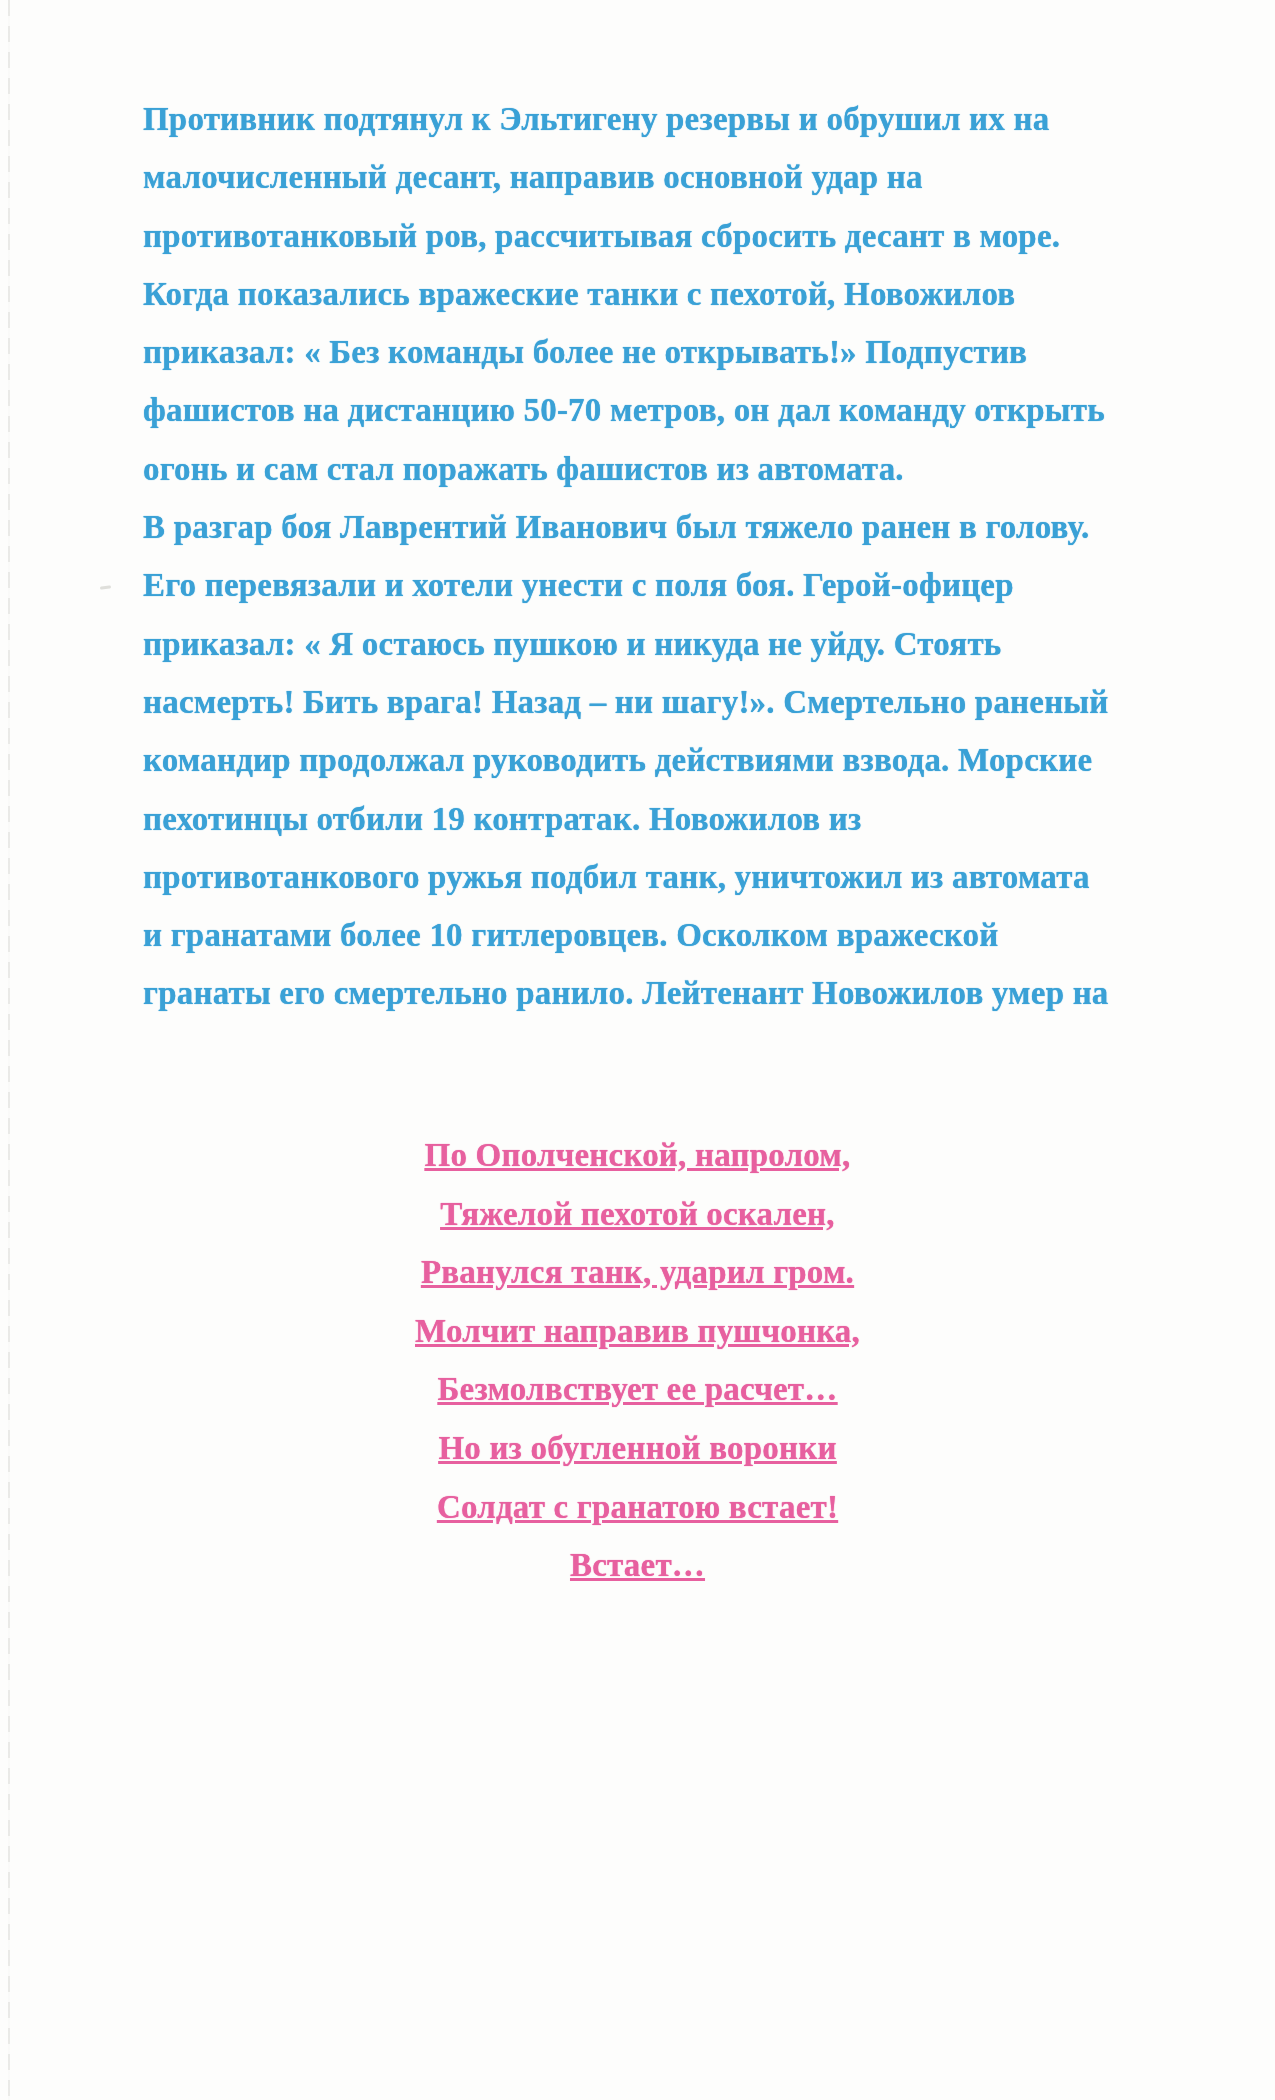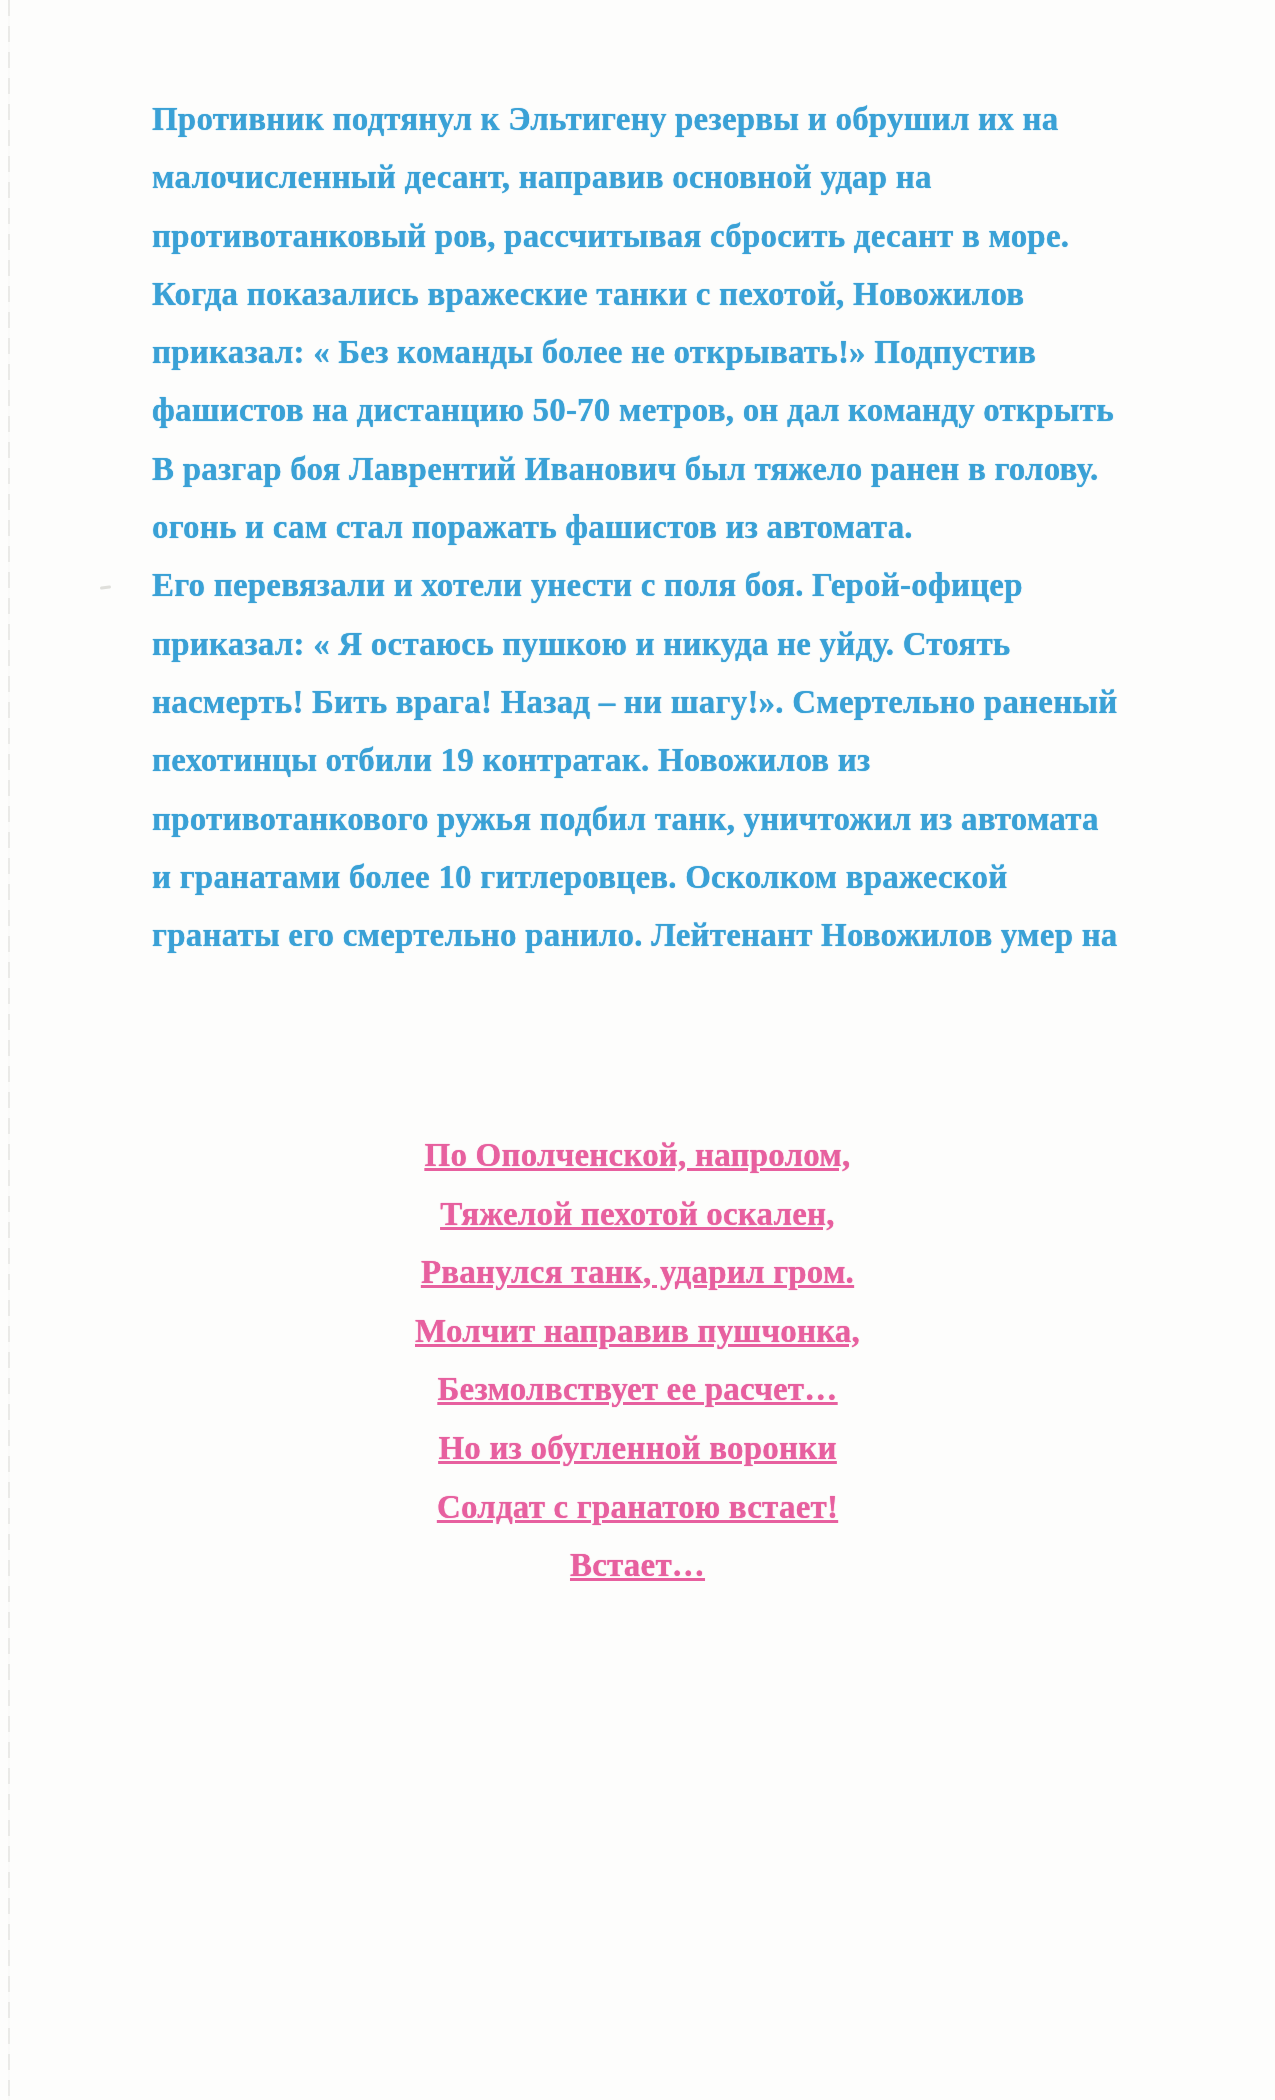--- a/index.html
+++ b/index.html
@@ -36,21 +36,21 @@
     top: 586px;
     width: 11px;
     height: 3px;
     border-radius: 2px;
     background: #c6c6c0;
     opacity: 0.55;
     transform: rotate(-8deg);
   }
   .story {
     position: absolute;
-    left: 152px;
+    left: 143px;
     top: 90px;
     width: 1060px;
     font-size: 33px;
     font-weight: bold;
     line-height: 58.3px;
     letter-spacing: 0.2px;
     text-shadow: 0 0 1px currentColor;
   }
   .story .text-line {
     white-space: nowrap;
@@ -80,25 +80,26 @@
   <div class="edge-line-left"></div>
   <div class="stray-mark"></div>
 
   <div class="story" style="color: rgb(58, 161, 214);">
     <div class="text-line">Противник подтянул к Эльтигену резервы и обрушил их на</div>
     <div class="text-line">малочисленный десант, направив основной удар на</div>
     <div class="text-line">противотанковый ров, рассчитывая сбросить десант в море.</div>
     <div class="text-line">Когда показались вражеские танки с пехотой, Новожилов</div>
     <div class="text-line">приказал: « Без команды более не открывать!» Подпустив</div>
     <div class="text-line">фашистов на дистанцию 50-70 метров, он дал команду открыть</div>
+    <div class="text-line">огонь и сам стал поражать фашистов из автомата.</div>
     <div class="text-line">В разгар боя Лаврентий Иванович был тяжело ранен в голову.</div>
-    <div class="text-line">огонь и сам стал поражать фашистов из автомата.</div>
     <div class="text-line">Его перевязали и хотели унести с поля боя. Герой-офицер</div>
     <div class="text-line">приказал: « Я остаюсь пушкою и никуда не уйду. Стоять</div>
     <div class="text-line">насмерть! Бить врага! Назад – ни шагу!». Смертельно раненый</div>
+    <div class="text-line">командир продолжал руководить действиями взвода. Морские</div>
     <div class="text-line">пехотинцы отбили 19 контратак. Новожилов из</div>
     <div class="text-line">противотанкового ружья подбил танк, уничтожил из автомата</div>
     <div class="text-line">и гранатами более 10 гитлеровцев. Осколком вражеской</div>
     <div class="text-line">гранаты его смертельно ранило. Лейтенант Новожилов умер на</div>
   </div>
 
   <div class="poem" style="color: rgb(231, 96, 159);">
     <div class="poem-line">По Ополченской, напролом,</div>
     <div class="poem-line">Тяжелой пехотой оскален,</div>
     <div class="poem-line">Рванулся танк, ударил гром.</div>

